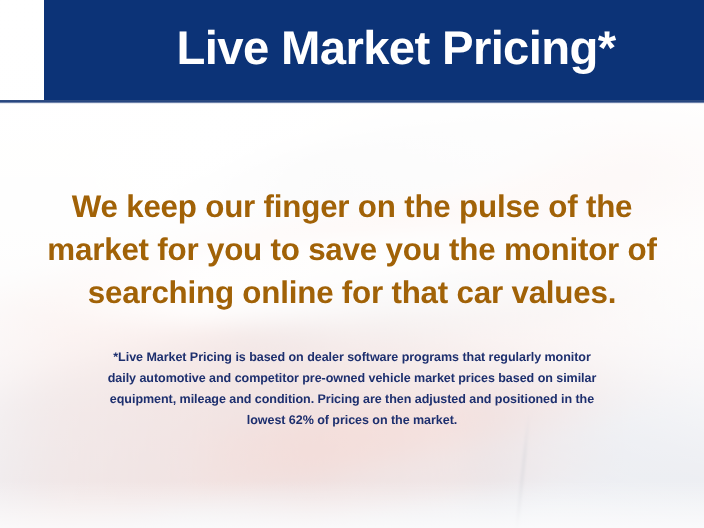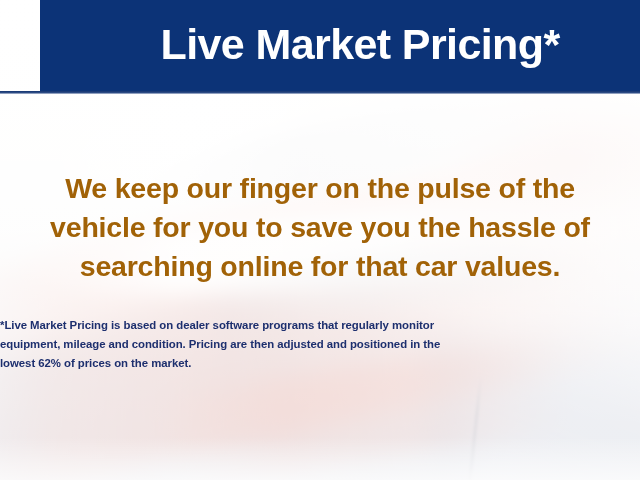--- a/index.html
+++ b/index.html
@@ -310,20 +310,21 @@
     letter-spacing: -0.2px;
   }
   .headline .hl-line { display: block; white-space: nowrap; }
 
   
   .fineprint {
     position: absolute;
     left: 0;
     top: 225px;
     width: 640px;
+    text-align: center;
     color: #1d2f6e;
     font-family: "Liberation Sans", sans-serif;
     font-size: 11.4px;
     font-weight: bold;
     line-height: 19px;
     letter-spacing: -0.05px;
   }
   .fineprint .fp-line { display: block; white-space: nowrap; }
 </style>
 </head>
@@ -350,24 +351,25 @@
 
   <div class="header-band">
     <div class="header-title">Live Market Pricing*</div>
   </div>
   <div class="header-band-edge"></div>
 
   <div class="content">
 
     <div class="headline">
       <span class="hl-line">We keep our finger on the pulse of the</span>
-      <span class="hl-line">vehicle for you to save you the hassle of</span>
+      <span class="hl-line">market for you to save you the monitor of</span>
       <span class="hl-line">searching online for that car values.</span>
     </div>
 
     <div class="fineprint">
       <span class="fp-line">*Live Market Pricing is based on dealer software programs that regularly monitor</span>
+      <span class="fp-line">daily automotive and competitor pre-owned vehicle market prices based on similar</span>
       <span class="fp-line">equipment, mileage and condition. Pricing are then adjusted and positioned in the</span>
       <span class="fp-line">lowest 62% of prices on the market.</span>
     </div>
 
   </div>
 </div>
 
 </body></html>

